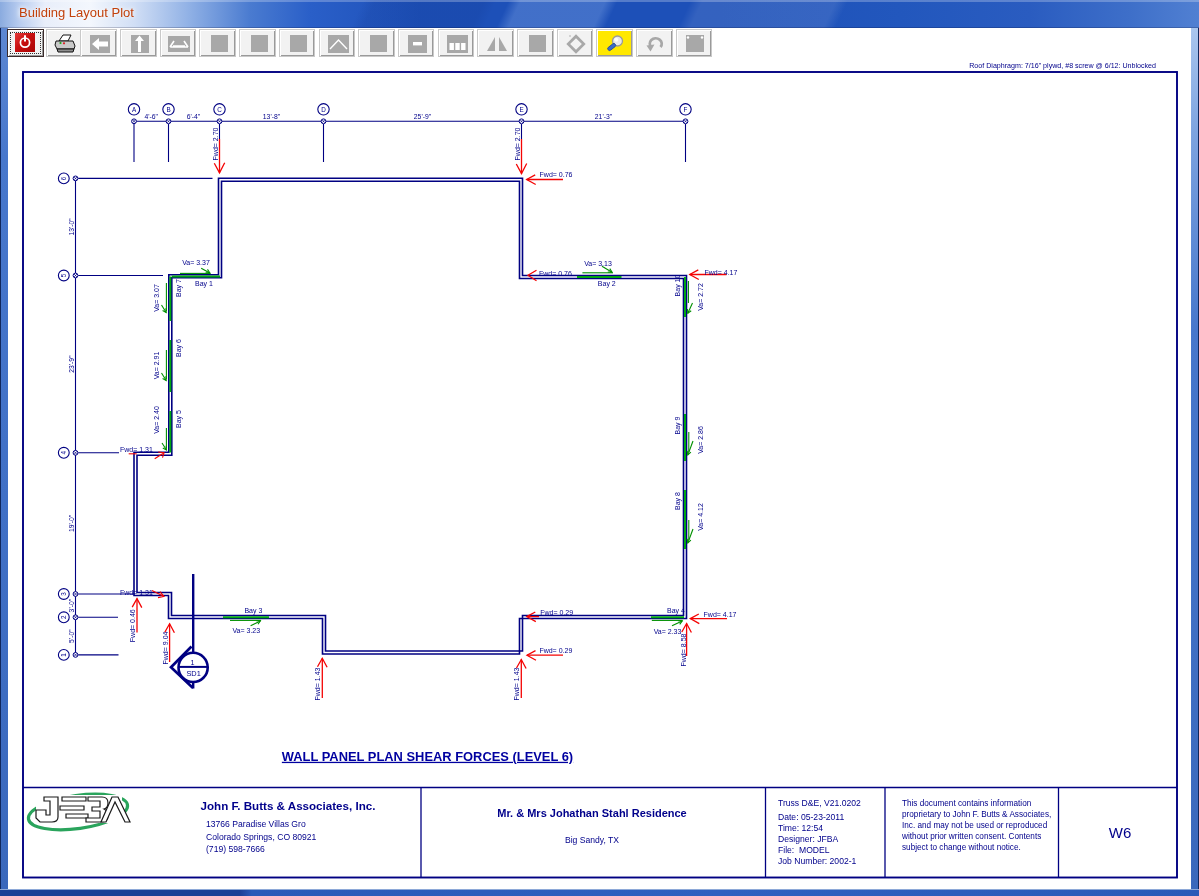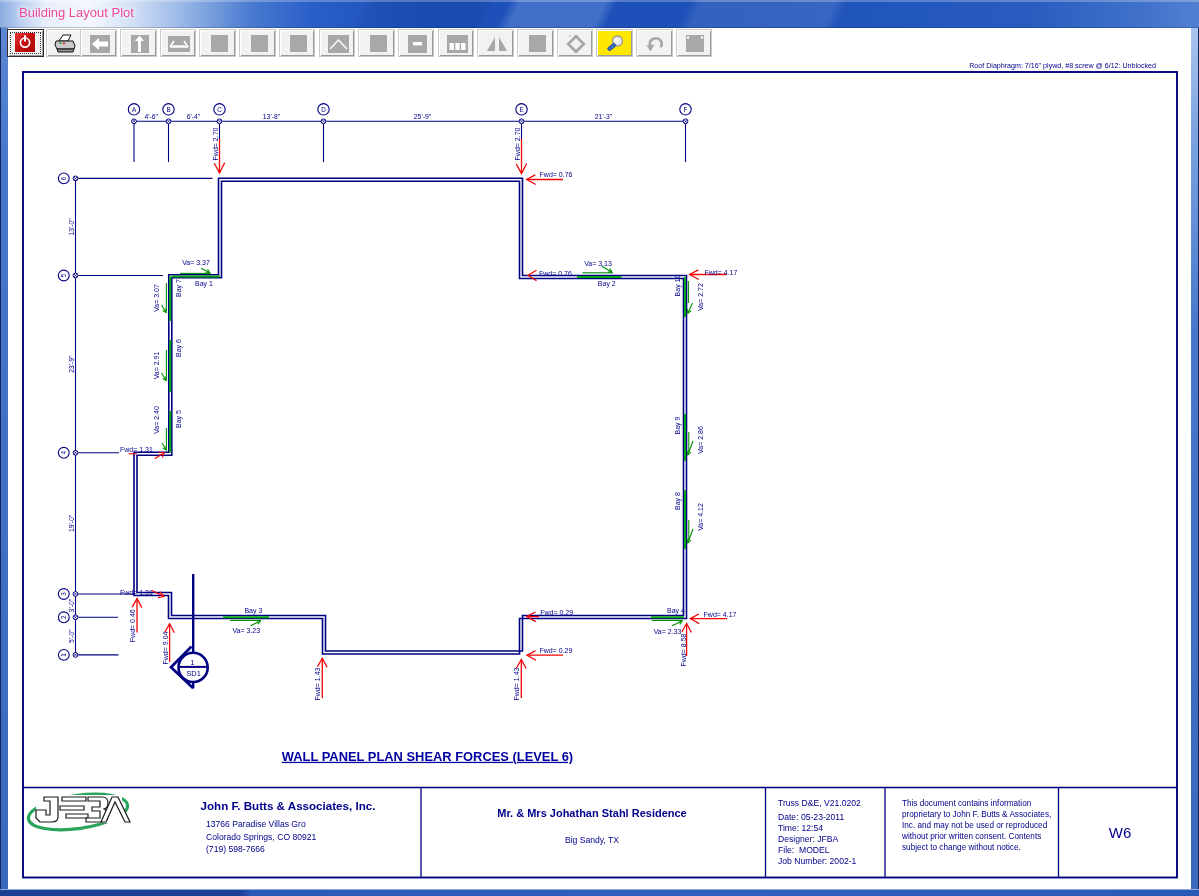--- a/index.html
+++ b/index.html
@@ -12,21 +12,21 @@
 
 <div class="abs" style="left:0;top:0;width:1199px;height:28px;
   background:
    linear-gradient(115deg, rgba(255,255,255,0) 57%, rgba(255,255,255,0.10) 58%, rgba(255,255,255,0.10) 69%, rgba(255,255,255,0) 70%),
    linear-gradient(115deg, rgba(140,175,235,0) 42%, rgba(150,185,240,0.30) 43%, rgba(150,185,240,0.30) 50%, rgba(140,175,235,0) 51%),
    linear-gradient(115deg, rgba(10,40,120,0) 30%, rgba(10,40,120,0.12) 31%, rgba(10,40,120,0.12) 40%, rgba(10,40,120,0) 41%),
    linear-gradient(to right, #8aabdf 0px, #b9cdf0 20px, #e8eefa 45px, #f3f7fd 90px, #d0def5 135px, #8fb0e5 190px, #4a7bd0 250px, #2a5fc8 310px, #1d50b8 420px, #1d50b8 720px, #2257bd 900px, #2a5cc0 1030px, #3e6fc9 1130px, #5180d2 1199px);
   box-shadow:inset 0 2px 0 rgba(255,255,255,0.25), inset 0 -1px 0 rgba(0,0,30,0.2);
   border-bottom:1px solid #1c3a78;"></div>
 
-<div class="abs" style="left:19px;top:5px;font-size:13px;color:#ec4899;text-shadow:0 0 4px #ffffff,0 0 7px #ffffff;">Building Layout Plot</div>
+<div class="abs" style="left:19px;top:5px;font-size:13px;color:#c2410c;text-shadow:0 0 4px #ffffff,0 0 7px #ffffff;">Building Layout Plot</div>
 
 <div class="abs" style="left:0;top:28px;width:8px;height:862px;background:linear-gradient(to bottom,#5d87d2 0%,#4777cc 15%,#4070c6 55%,#3a68bc 100%);border-left:1px solid #10275c;box-sizing:border-box;"></div>
 
 <div class="abs" style="left:1191px;top:28px;width:8px;height:862px;background:linear-gradient(to bottom,#aac6ee 0%,#7ea4e0 12%,#4777cc 35%,#3a68bc 100%);border-right:1px solid #10275c;box-sizing:border-box;"></div>
 
 <div class="abs" style="left:0;top:889px;width:1199px;height:7px;background:linear-gradient(to right,#1c3f96 0%,#1c3f96 20%,#2a5ab8 21%,#2e60c0 60%,#2a5ab8 100%);border-top:1px solid #8ea9d8;box-sizing:border-box;"></div>
 
 <div class="abs" style="left:8px;top:28px;width:1183px;height:31px;background:#ffffff;"></div>
 
 <div class="abs" style="left:7px;top:29px;width:37px;height:28px;background:#f2f2f2;border:1px solid #3a2a2a;box-sizing:border-box;box-shadow:inset 1px 1px 0 #ffffff,inset -1px -1px 0 #9a9a9a;">

